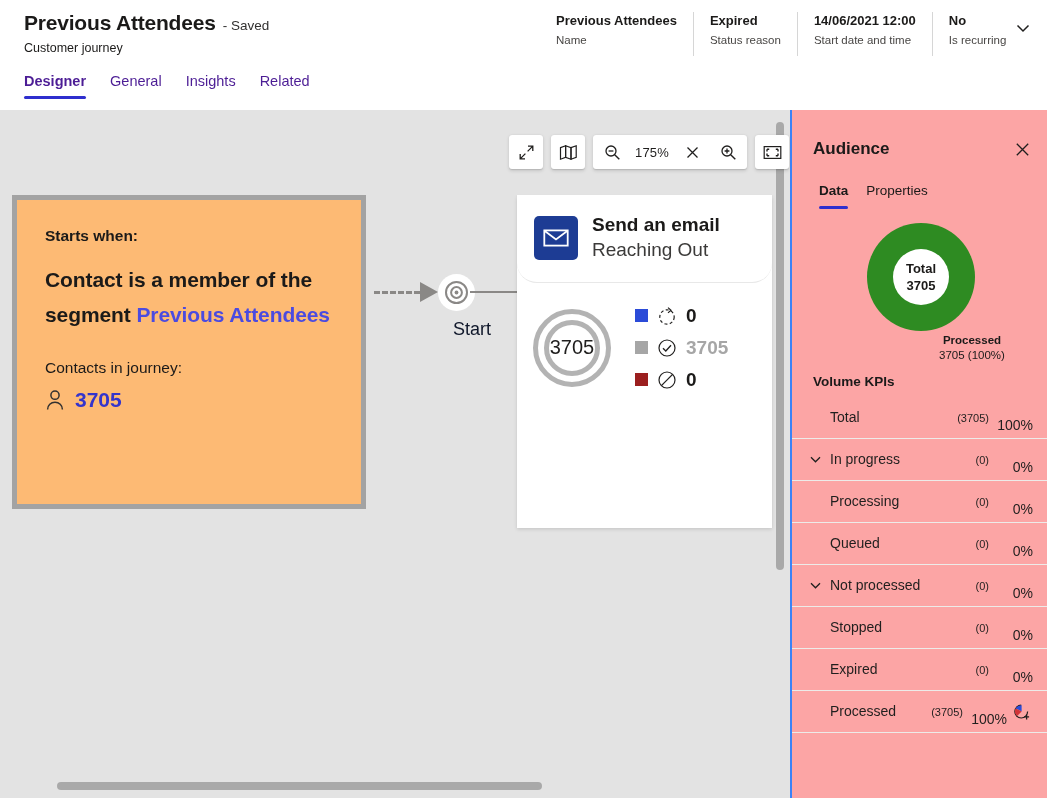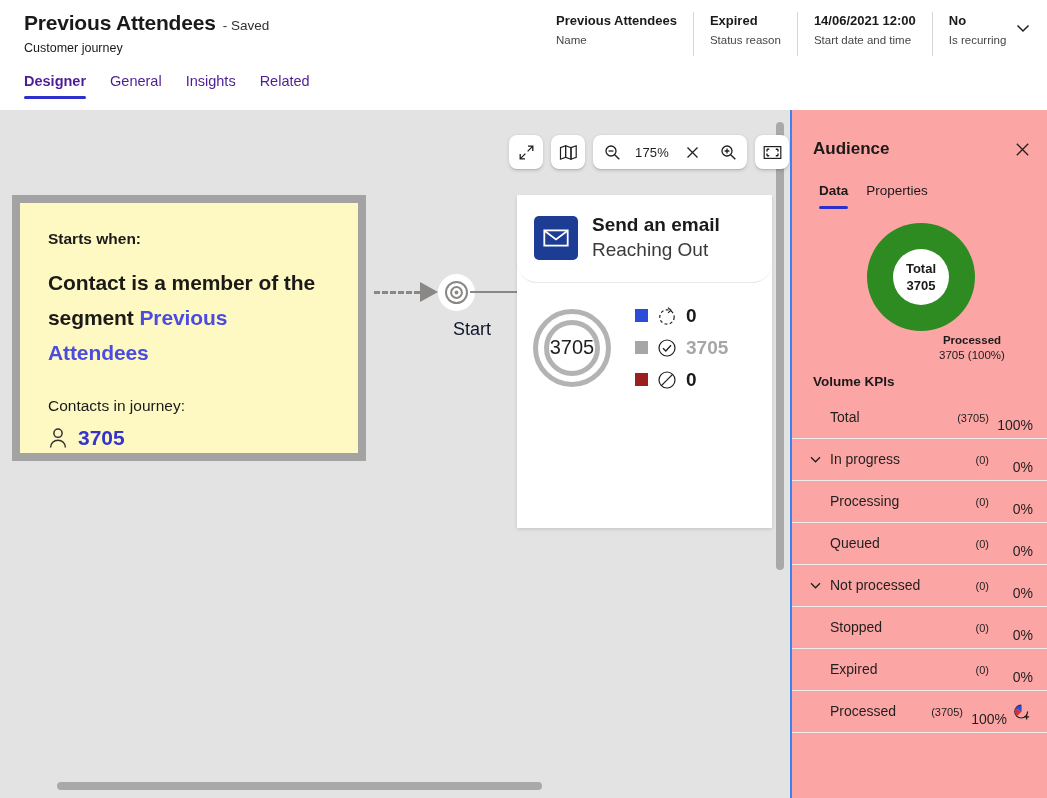--- a/index.html
+++ b/index.html
@@ -75,39 +75,39 @@
     position: absolute; left: 0; top: 110px; width: 790px; height: 688px;
     background: #e3e3e3; overflow: hidden;
   }
 
   
   .toolbar {
     position: absolute; left: 509px; top: 25px;
     display: flex; gap: 8px; align-items: center; z-index: 30;
   }
   .tb-group {
-    background: #ffffff; border-radius: 8px; height: 34px;
+    background: #ffffff; border-radius: 3px; height: 34px;
     display: flex; align-items: center;
     box-shadow: 0 1.6px 3.6px rgba(0,0,0,.13), 0 .3px .9px rgba(0,0,0,.10);
   }
   .tb-btn {
     width: 34px; height: 34px; display: flex; align-items: center;
     justify-content: center; cursor: pointer; color: #201f1e;
   }
   .tb-zoom { padding: 0 2px; gap: 2px; }
   .zoom-val {
     font-size: 13px; color: #201f1e; min-width: 42px;
     text-align: center; cursor: default; letter-spacing: .2px;
   }
 
   
   .trigger-card {
     position: absolute; left: 12px; top: 85px;
-    width: 354px; height: 266px;
-    background: #fef9c3; border: 8px solid #a3a3a3;
+    width: 354px; height: 314px;
+    background: #fdba74; border: 5px solid #a3a3a3;
     padding: 26px 26px 0 28px; cursor: pointer;
   }
   .trg-head {
     font-size: 15.5px; font-weight: bold; color: #1b1a19;
     line-height: 20px; margin-bottom: 16px;
   }
   .trg-body {
     font-size: 21px; color: #1b1a19; line-height: 35px; letter-spacing: -.1px; font-weight: bold;
   }
   .trg-link { color: #4b4be0; cursor: pointer; }

